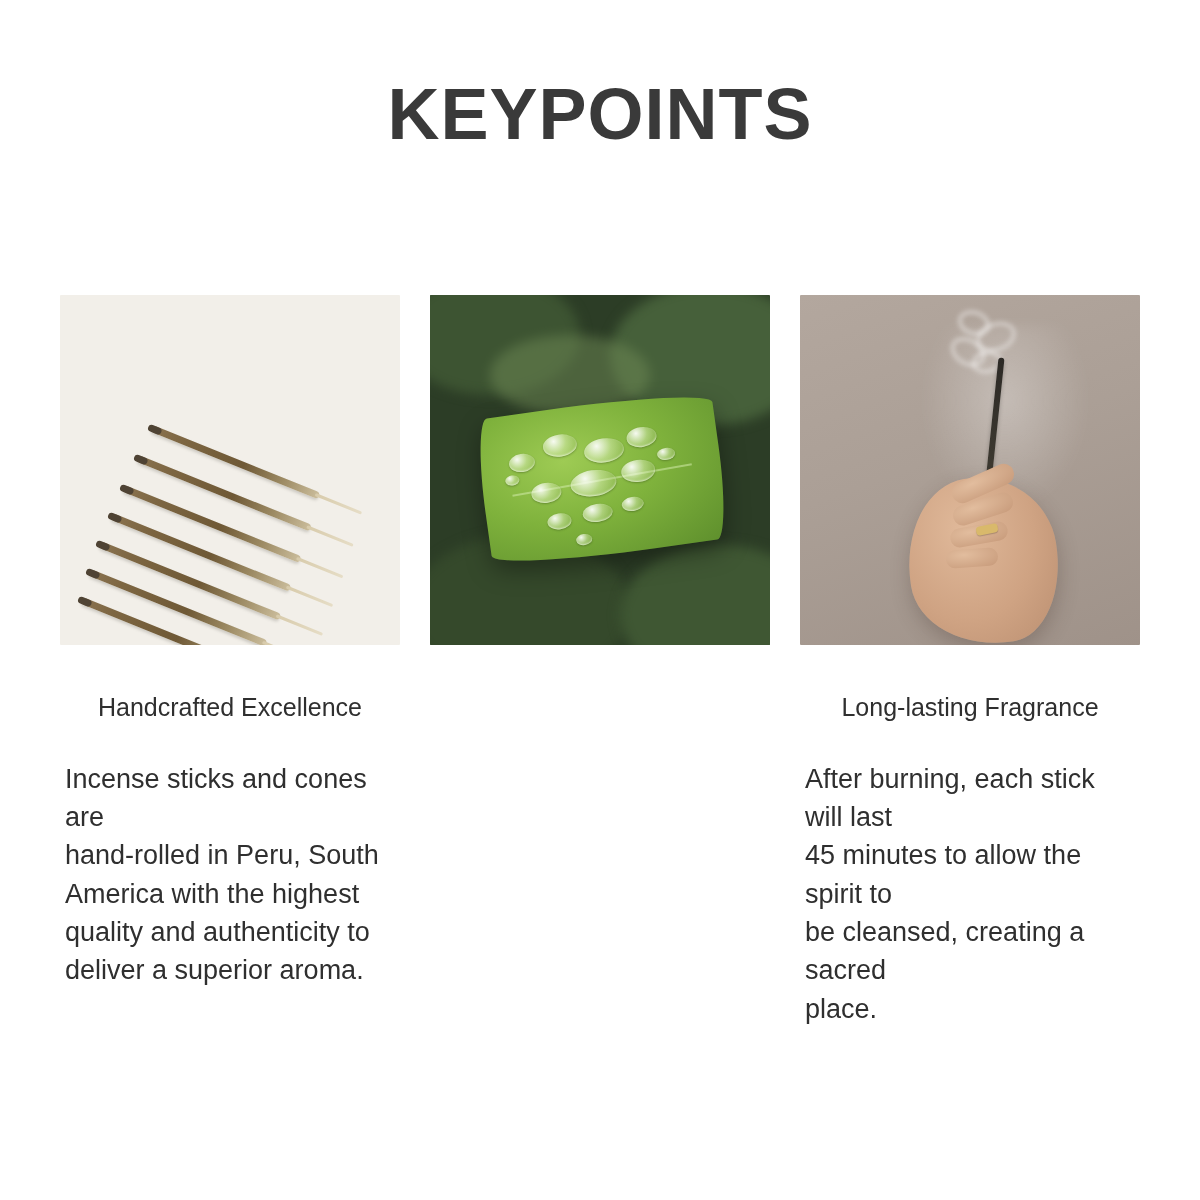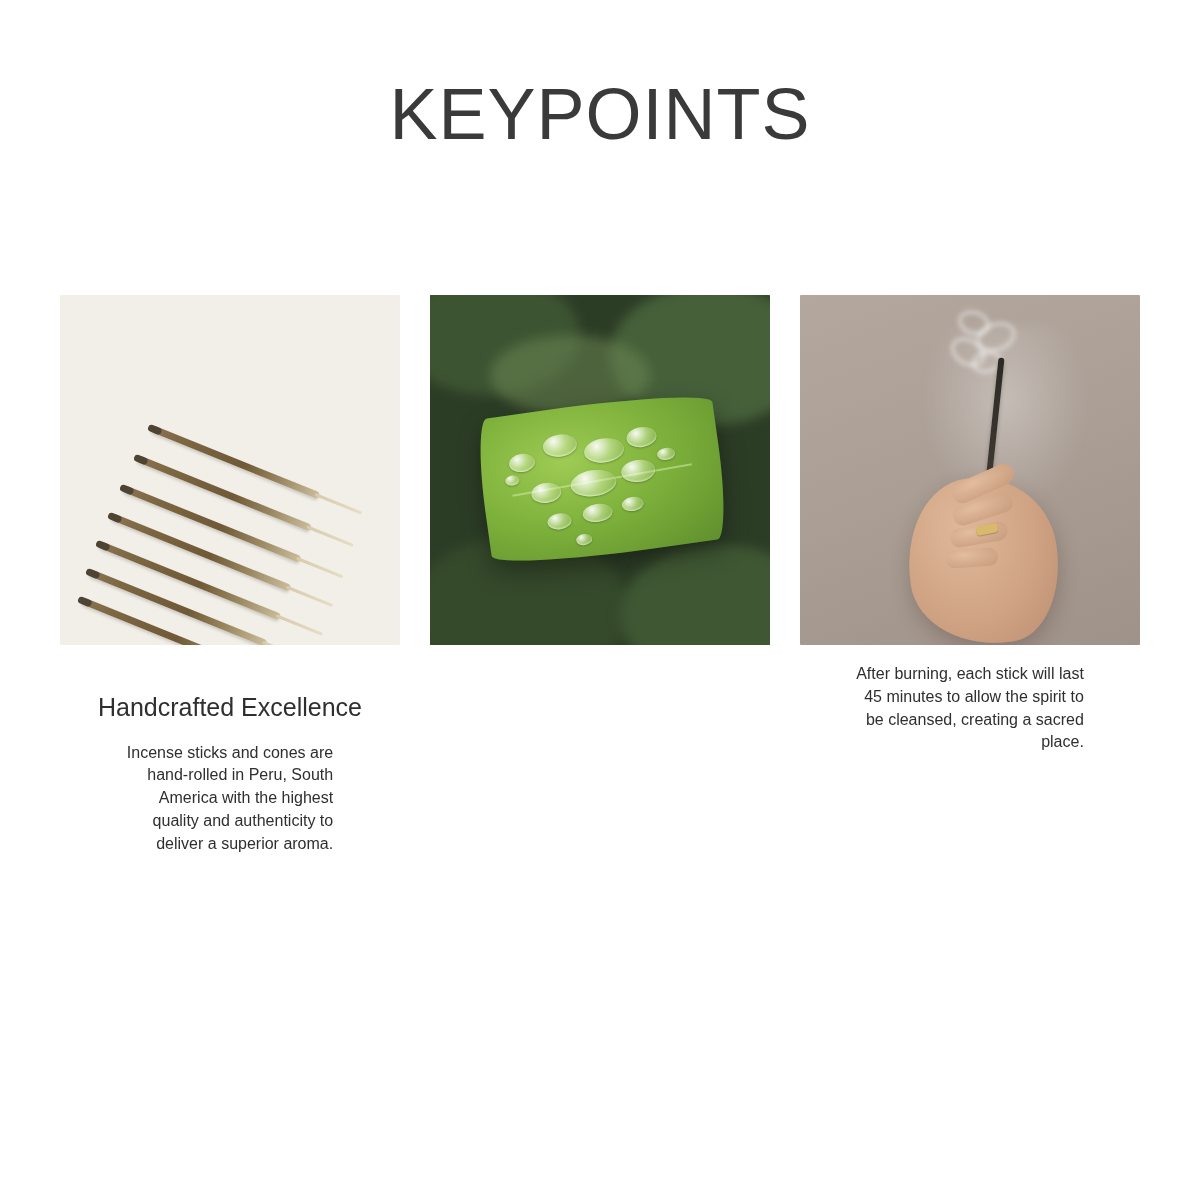--- a/index.html
+++ b/index.html
@@ -23,21 +23,21 @@
     display: flex;
     flex-direction: column;
     align-items: center;
   }
 
   .page-title {
     margin-top: 78px;
     font-size: 72px;
     line-height: 1;
     letter-spacing: 1px;
-    font-weight: 400;
+    font-weight: 700;
     color: #3a3a3a;
     text-align: center;
   }
 
   .cards {
     margin-top: 97px;
     width: 1080px;
     display: flex;
     justify-content: space-between;
     align-items: flex-start;
@@ -62,26 +62,26 @@
     margin-top: 46px;
     font-size: 25px;
     line-height: 1.3;
     font-weight: 400;
     color: #2f2f2f;
     text-align: center;
     max-width: 330px;
   }
 
   .card-body {
-    margin-top: 18px;
-    font-size: 16px;
+    margin-top: 36px;
+    font-size: 27px;
     line-height: 1.42;
     font-weight: 400;
     color: #2f2f2f;
-    text-align: right;
+    text-align: left;
     max-width: 330px;
     white-space: pre-line;
   }
 
   
   .img-sticks {
     background: #f2efe9;
   }
   .img-sticks .stick {
     position: absolute;
@@ -268,20 +268,21 @@
 
         <div class="burn-stick"></div>
 
         <div class="hand-shape"></div>
         <div class="finger" style="left:150px; top:178px; width:66px; height:21px; transform:rotate(-24deg);"></div>
         <div class="finger" style="left:152px; top:204px; width:62px; height:20px; transform:rotate(-18deg);"></div>
         <div class="finger" style="left:150px; top:230px; width:58px; height:19px; transform:rotate(-10deg);"></div>
         <div class="finger" style="left:146px; top:254px; width:52px; height:18px; transform:rotate(-4deg);"></div>
         <div class="ring" style="left:176px; top:230px;"></div>
       </div>
+      <div class="card-title">Long-lasting Fragrance</div>
       <div class="card-body">After burning, each stick will last
 45 minutes to allow the spirit to
 be cleansed, creating a sacred
 place.</div>
     </div>
 
   </div>
 </div>
 
 </body></html>

